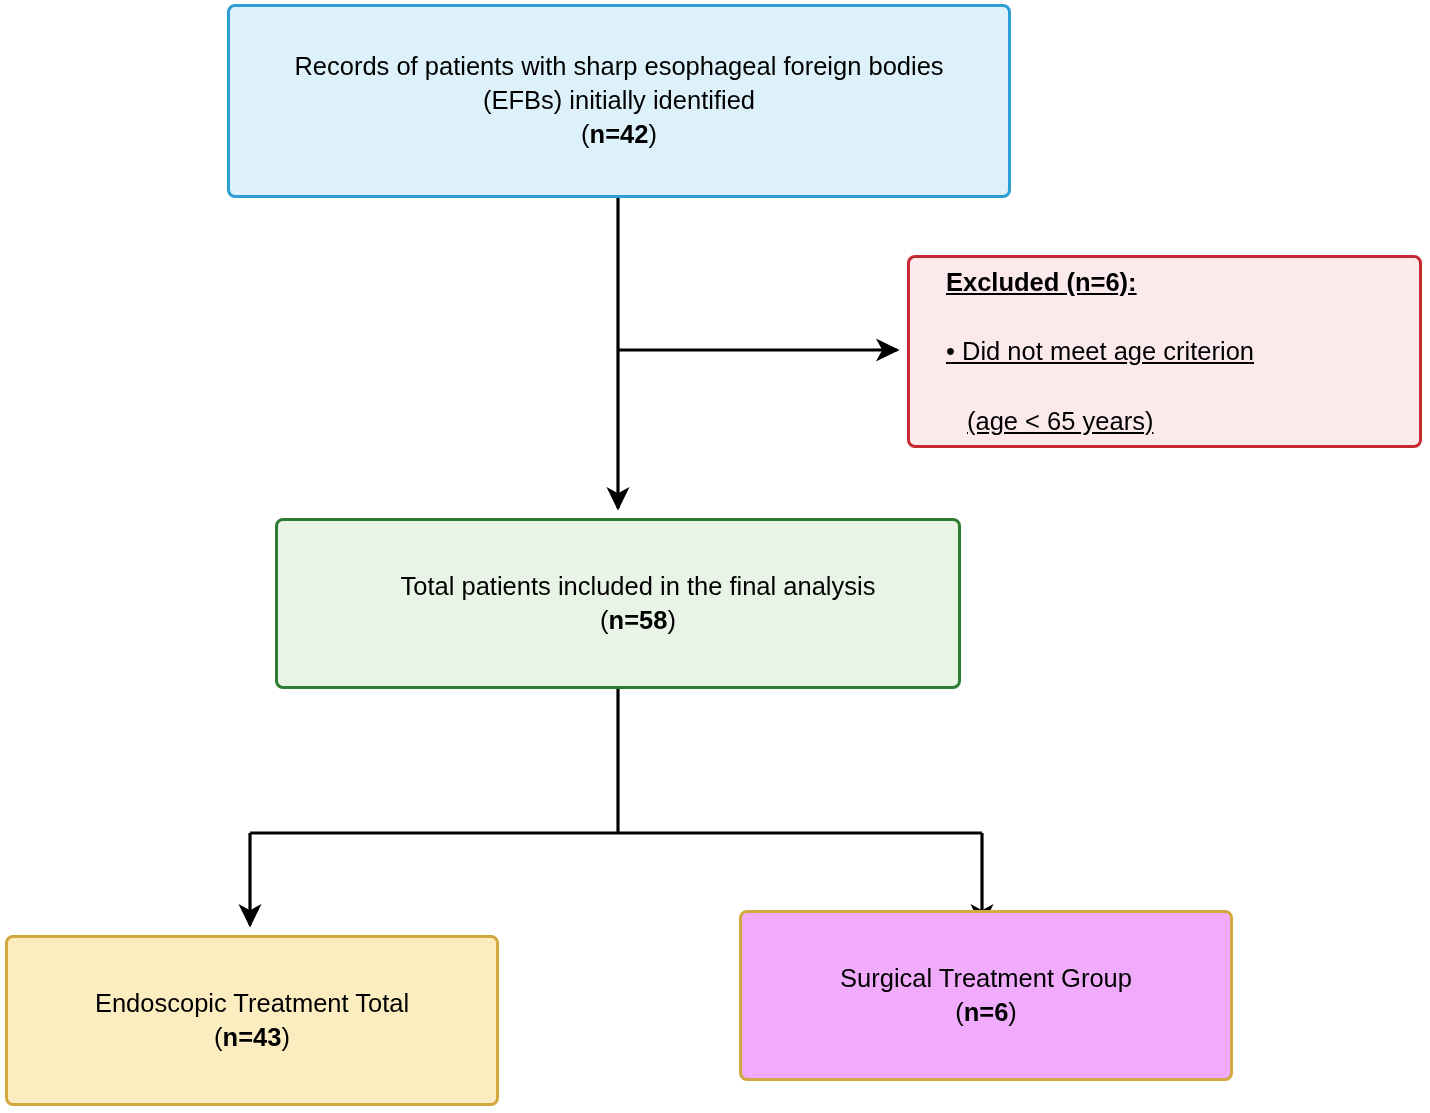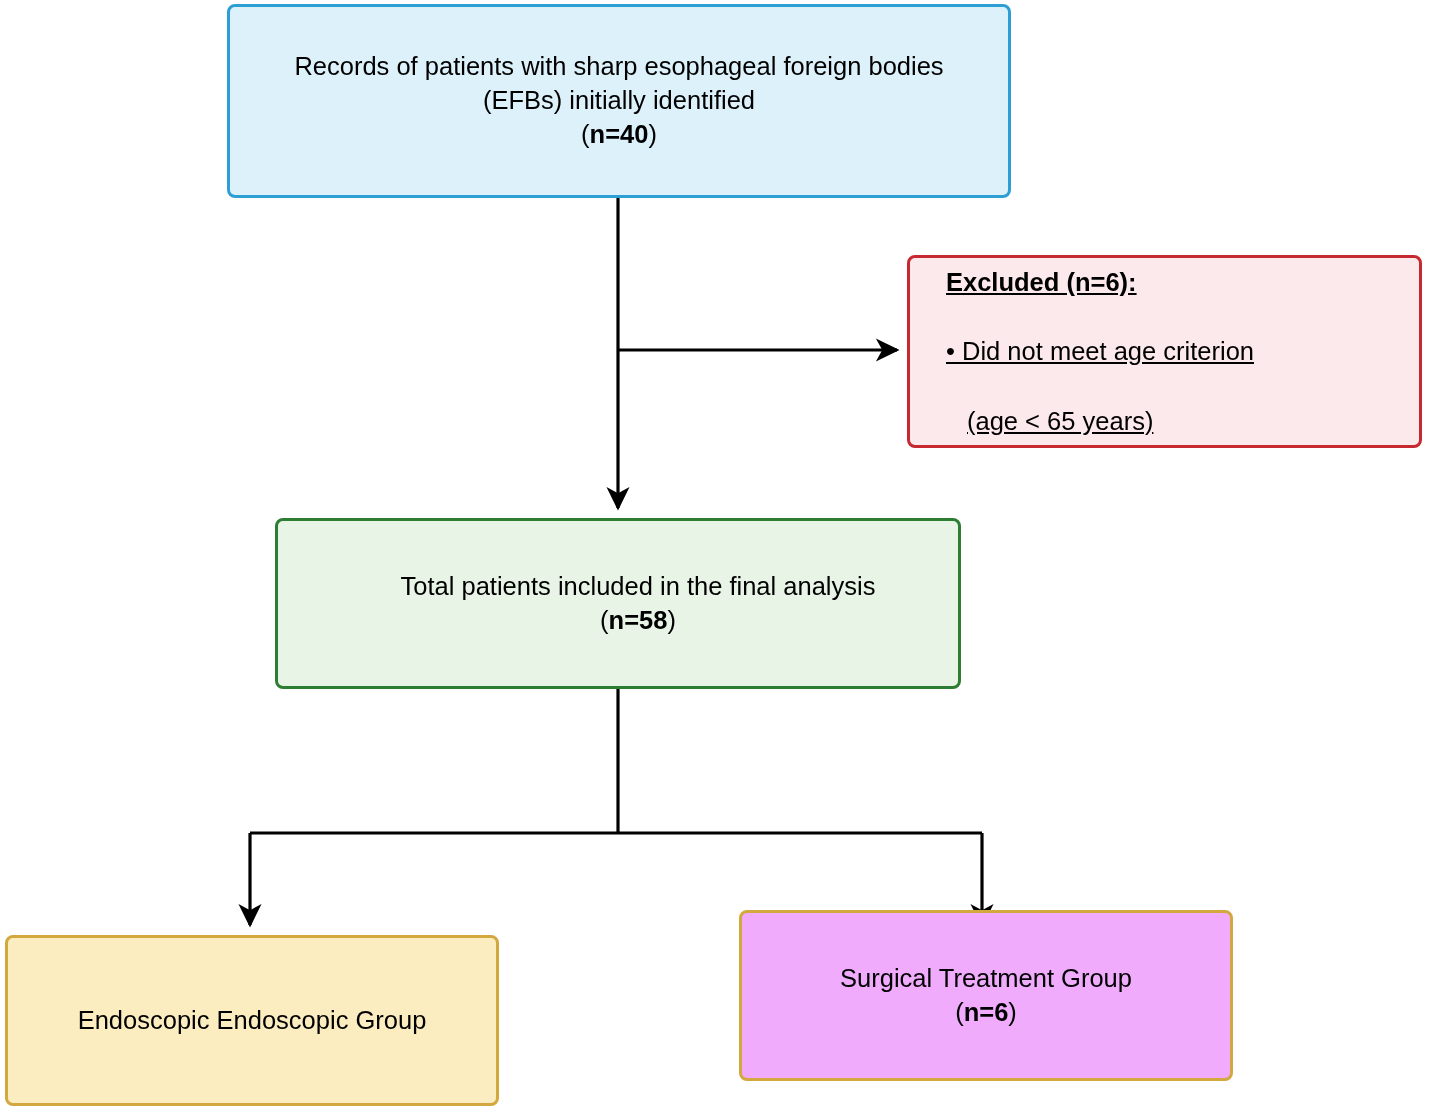--- a/index.html
+++ b/index.html
@@ -140,38 +140,39 @@
     </g>
 
     <g>
       <path d="M982,833 L982,925" stroke="#000000" stroke-width="3.2" fill="none" marker-end="url(#arrowhead)"></path>
     </g>
   </svg>
 
   <div class="node" id="node-initial-records">
     <div class="node-text center-text">Records of patients with sharp esophageal foreign bodies
 (EFBs) initially identified</div>
-    <div class="node-count"><span>(</span><b>n=40</b><span>)</span></div>
+    <div class="node-count"><span>(</span><b>n=42</b><span>)</span></div>
   </div>
 
   <div class="node" id="node-excluded">
     <div class="node-text left-text">
       <span class="excl-title">Excluded (n=6):</span>
       <span class="excl-line1">• Did not meet age criterion</span>
       <span class="excl-line2">(age &lt; 65 years)</span>
     </div>
   </div>
 
   <div class="node" id="node-final-analysis">
     <div class="node-text center-text">Total patients included in the final analysis</div>
     <div class="node-count"><span>(</span><b>n=58</b><span>)</span></div>
   </div>
 
   <div class="node" id="node-endoscopic-group">
-    <div class="node-text center-text">Endoscopic Endoscopic Group</div>
+    <div class="node-text center-text">Endoscopic Treatment Total</div>
+    <div class="node-count"><span>(</span><b>n=43</b><span>)</span></div>
   </div>
 
   <div class="node" id="node-surgical-group">
     <div class="node-text center-text">Surgical Treatment Group</div>
     <div class="node-count"><span>(</span><b>n=6</b><span>)</span></div>
   </div>
 
 </div>
 
 </body></html>

